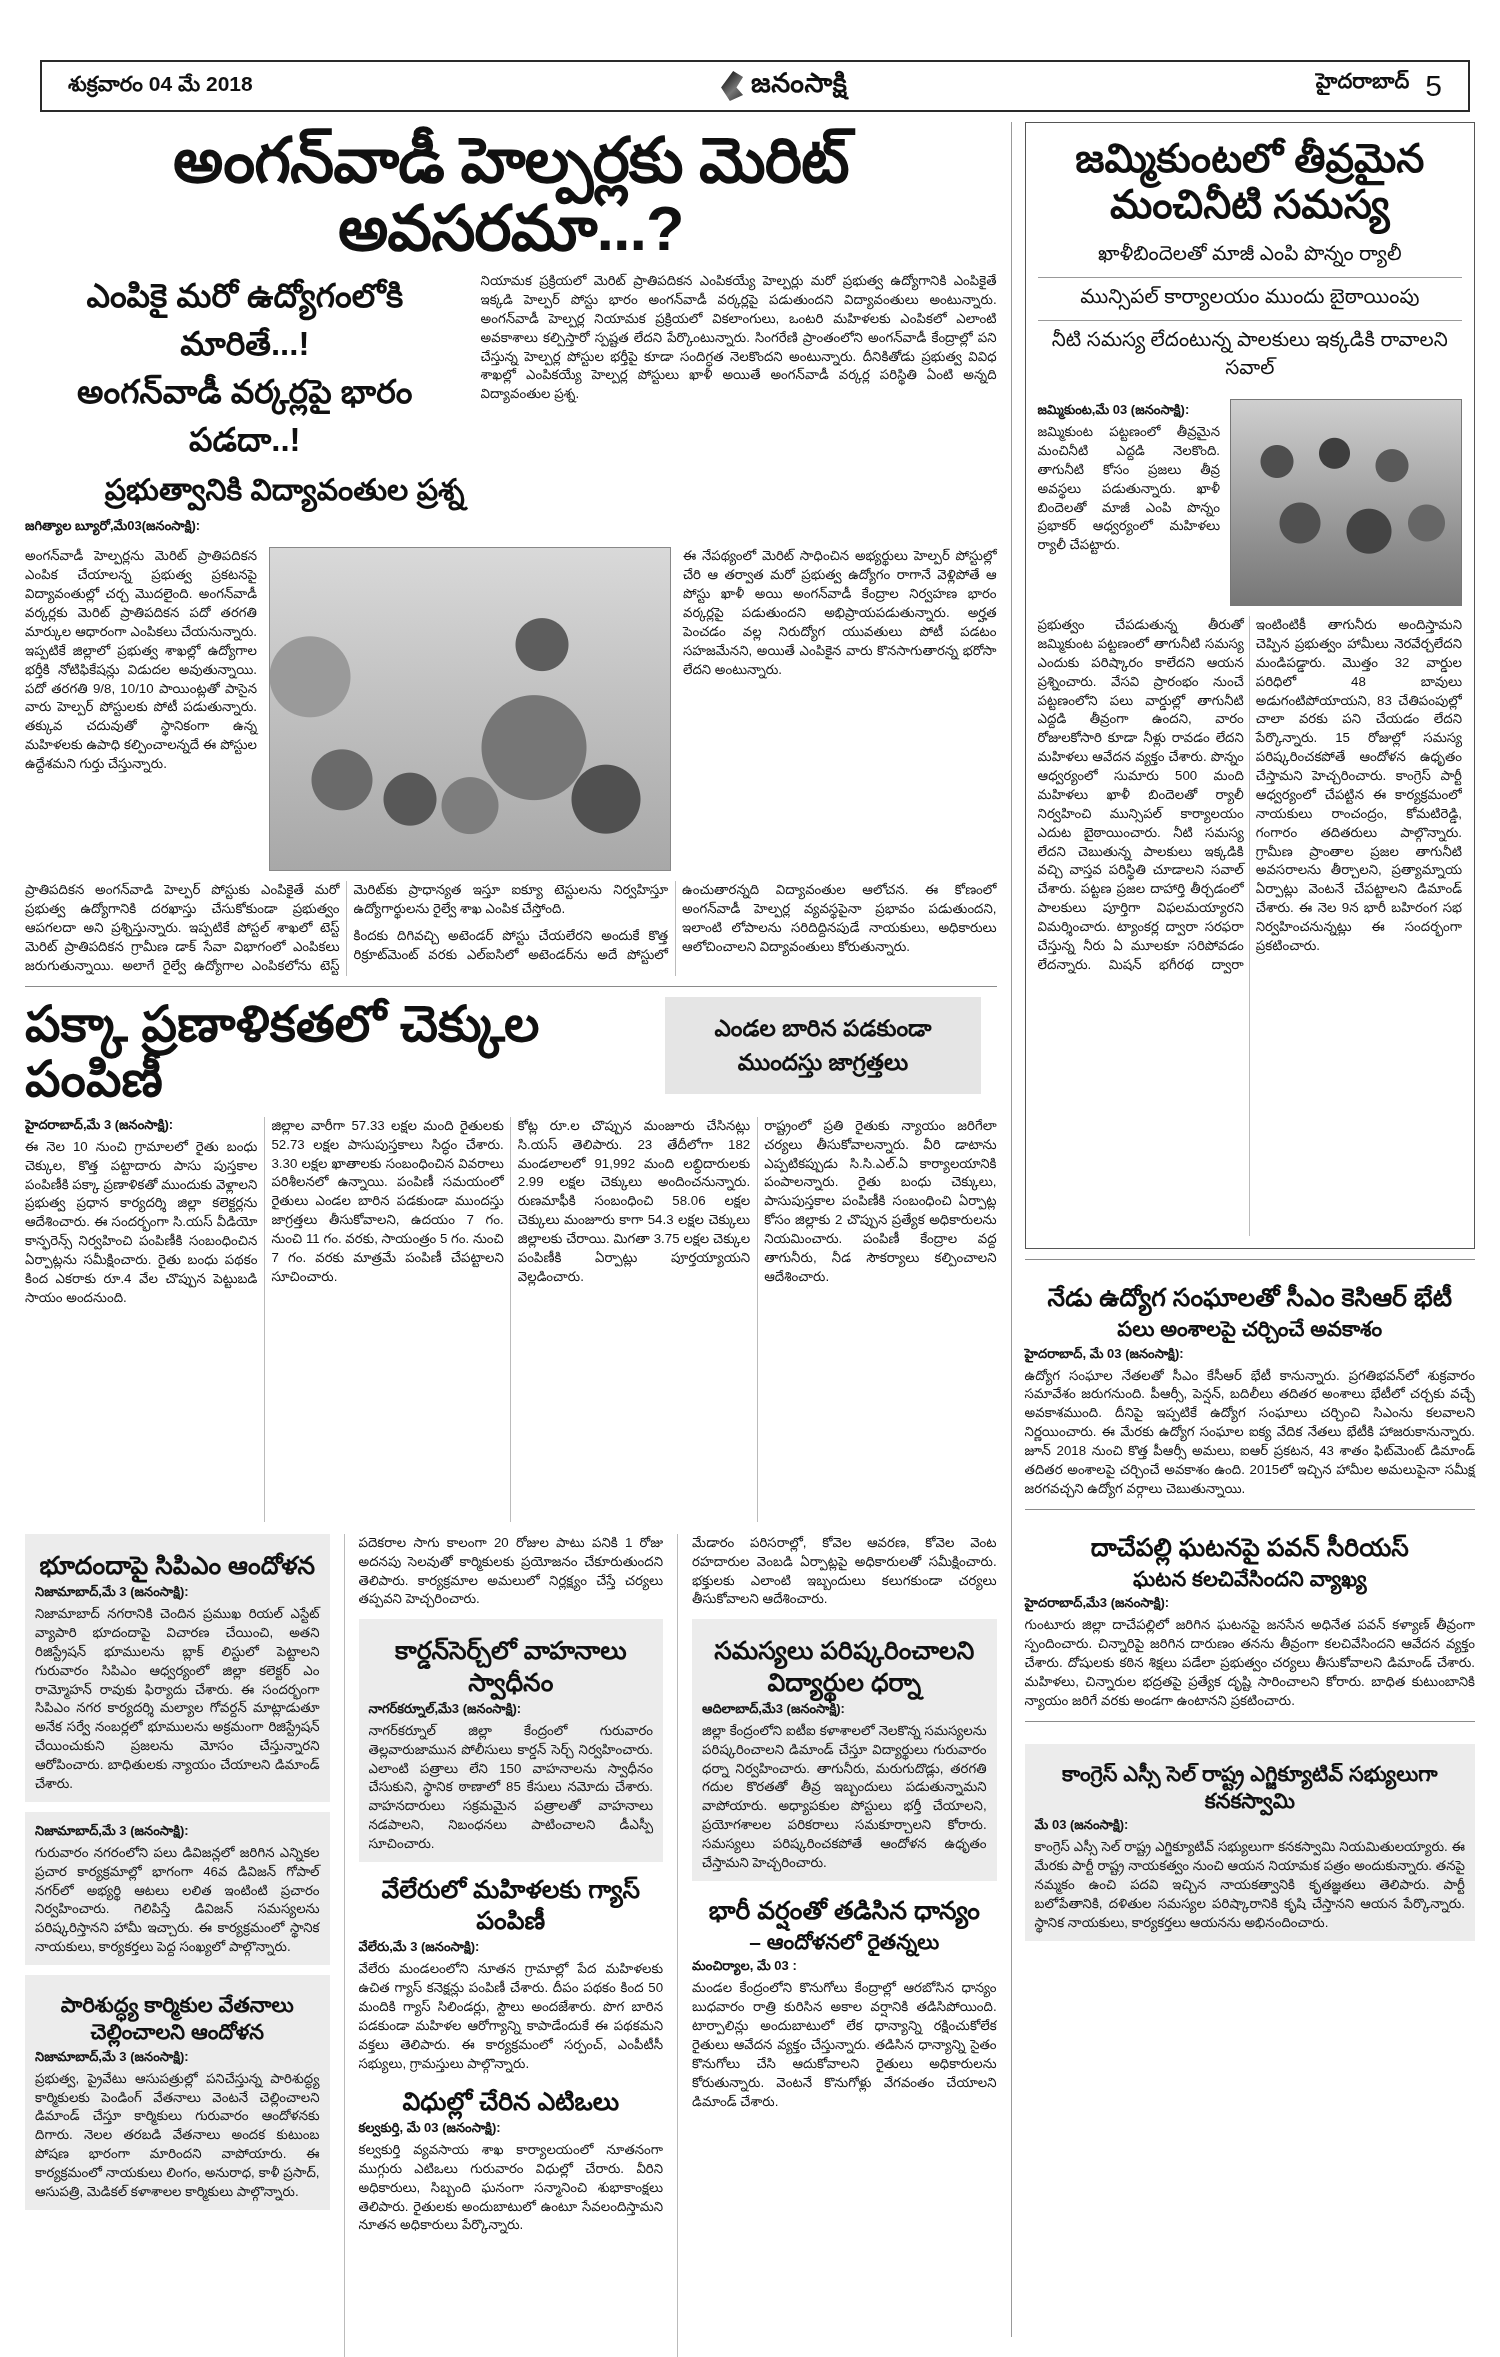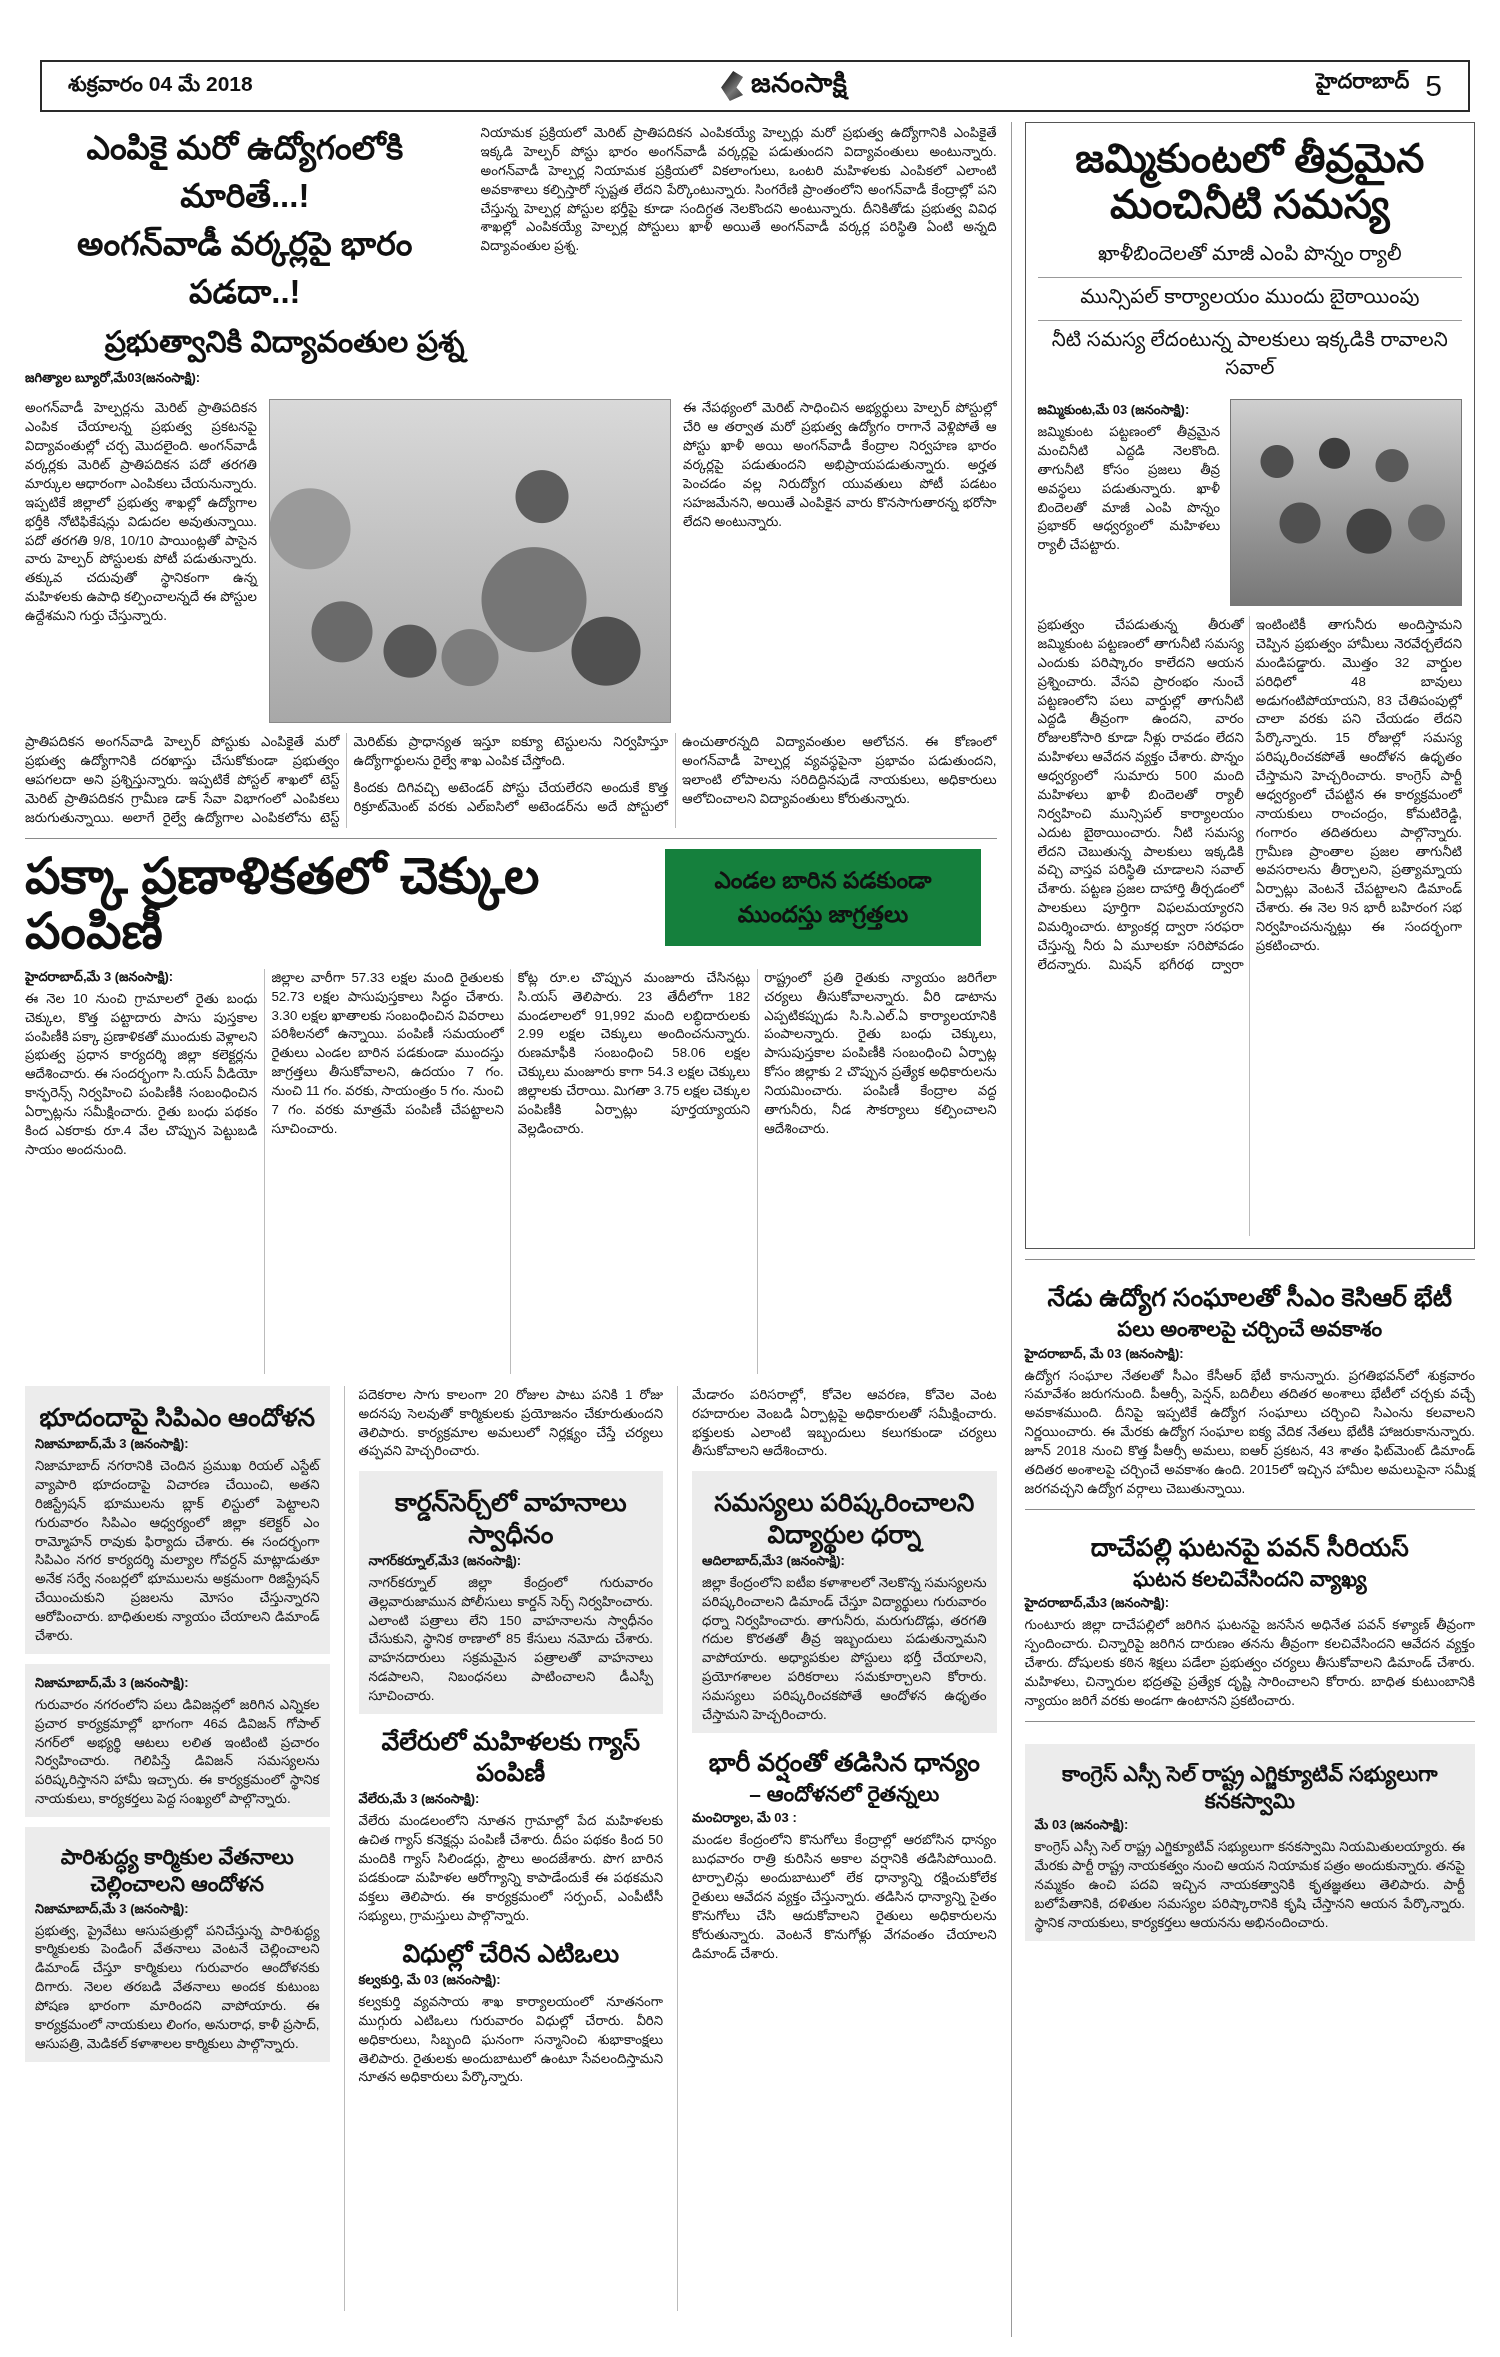--- a/index.html
+++ b/index.html
@@ -45,21 +45,21 @@
        radial-gradient(circle at 35% 78%,#585858 0 26px,transparent 27px),
        radial-gradient(circle at 50% 80%,#7d7d7d 0 28px,transparent 29px),
        radial-gradient(circle at 84% 78%,#505050 0 34px,transparent 35px),
        radial-gradient(circle at 10% 40%,#9a9a9a 0 40px,transparent 41px),
        linear-gradient(180deg,#d9d9d9 0%,#c2c2c2 45%,#a8a8a8 100%);}
   .a1-c3{flex:1;}
   .a1-bottom{column-count:3;column-gap:14px;column-rule:1px solid #bbb;margin-top:10px;}
   
   .a2-headrow{display:flex;align-items:flex-start;margin-top:6px;}
   .a2-headrow .h2{width:640px;}
-  .graybox{background:#15803d;padding:14px 18px;font-size:23px;font-weight:bold;
+  .graybox{background:#e5e5e5;padding:14px 18px;font-size:23px;font-weight:bold;
            text-align:center;line-height:1.5;width:280px;}
   .a2-body{column-count:4;column-gap:14px;column-rule:1px solid #bbb;
            margin-top:10px;height:405px;overflow:hidden;}
   
   .bot{display:flex;gap:14px;margin-top:12px;height:925px;overflow:hidden;}
   .bot .col{flex:1;overflow:hidden;}
   .bot .col + .col{border-left:1px solid #bbb;padding-left:14px;}
   .shade{background:#ececec;padding:8px 10px;margin-top:10px;}
   
   .w-box{border:1.5px solid #555;padding:10px 12px 12px 12px;}
@@ -96,20 +96,21 @@
       <span>హైదరాబాద్</span>
       <span class="pageno">5</span>
     </span>
   </div>
 
   <div class="content">
 
     <div class="left-sec">
 
       <article>
+        <div class="h-xl">అంగన్‌వాడీ హెల్పర్లకు మెరిట్ అవసరమా...?</div>
         <div class="a1-deckrow">
           <div class="a1-deckbox">
             <div class="deck">ఎంపికై మరో ఉద్యోగంలోకి మారితే...!</div>
             <div class="deck">అంగన్‌వాడీ వర్కర్లపై భారం పడదా..!</div>
             <div class="h-mid">ప్రభుత్వానికి విద్యావంతుల ప్రశ్న</div>
             <div class="byline">జగిత్యాల బ్యూరో,మే03(జనంసాక్షి):</div>
           </div>
           <div class="a1-intro bodytxt">నియామక ప్రక్రియలో మెరిట్ ప్రాతిపదికన ఎంపికయ్యే హెల్పర్లు మరో ప్రభుత్వ ఉద్యోగానికి ఎంపికైతే ఇక్కడి హెల్పర్ పోస్టు భారం అంగన్‌వాడీ వర్కర్లపై పడుతుందని విద్యావంతులు అంటున్నారు. అంగన్‌వాడీ హెల్పర్ల నియామక ప్రక్రియలో వికలాంగులు, ఒంటరి మహిళలకు ఎంపికలో ఎలాంటి అవకాశాలు కల్పిస్తారో స్పష్టత లేదని పేర్కొంటున్నారు. సింగరేణి ప్రాంతంలోని అంగన్‌వాడీ కేంద్రాల్లో పని చేస్తున్న హెల్పర్ల పోస్టుల భర్తీపై కూడా సందిగ్ధత నెలకొందని అంటున్నారు. దీనికితోడు ప్రభుత్వ వివిధ శాఖల్లో ఎంపికయ్యే హెల్పర్ల పోస్టులు ఖాళీ అయితే అంగన్‌వాడీ వర్కర్ల పరిస్థితి ఏంటి అన్నది విద్యావంతుల ప్రశ్న.</div>
         </div>
         <div class="a1-main">

